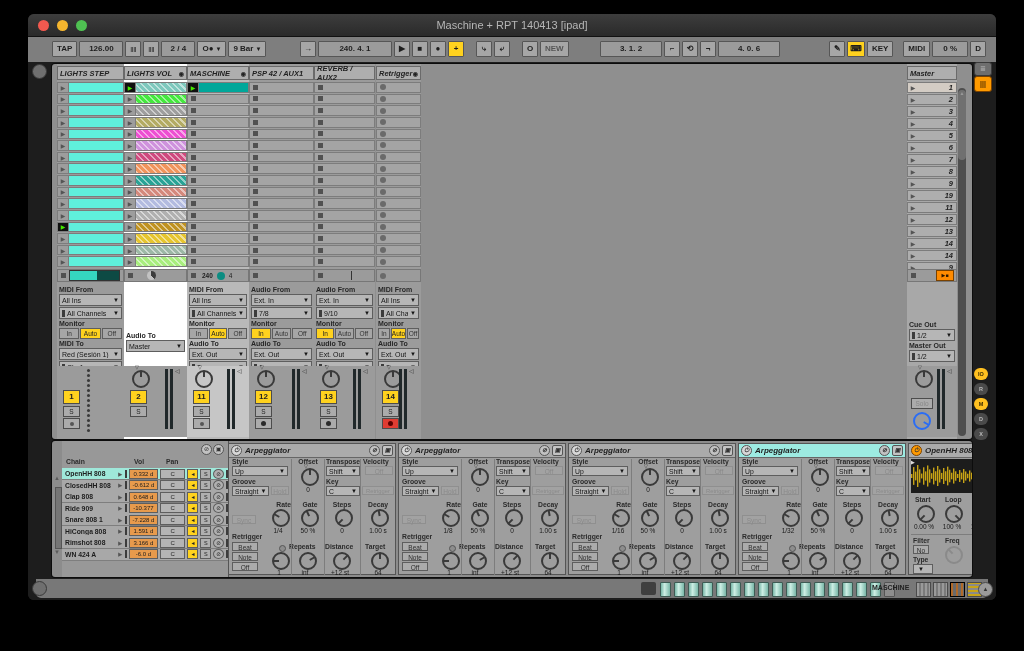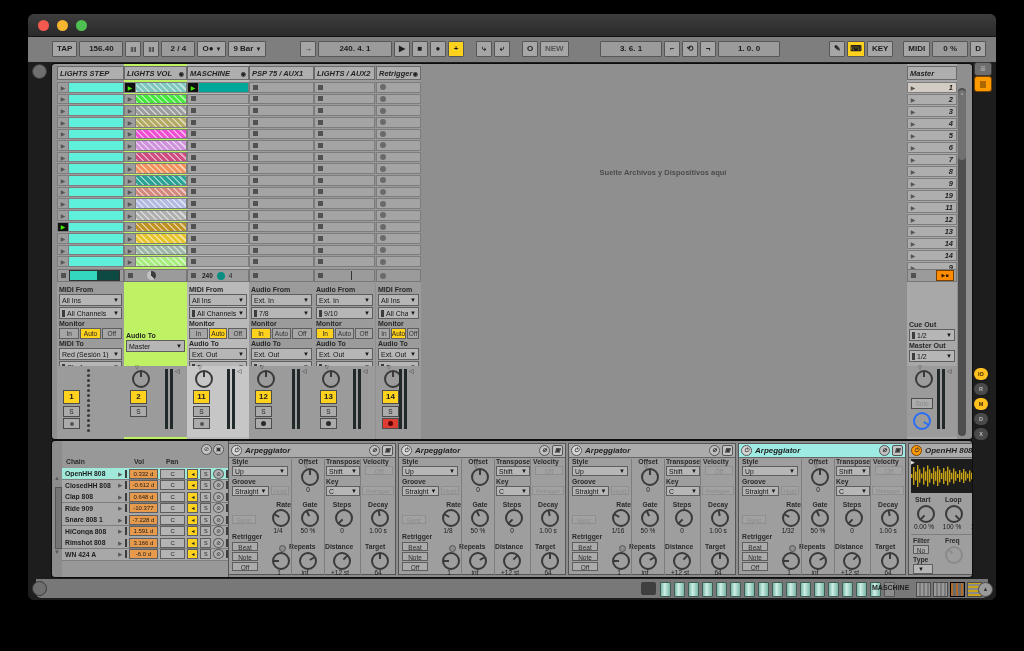--- a/index.html
+++ b/index.html
@@ -104,26 +104,27 @@
 </style>
 </head>
 <body>
 
 <div class="canvas">
   <div class="window">
     <div class="titlebar">
       <span class="tl red"></span>
       <span class="tl yel"></span>
       <span class="tl grn"></span>
+      <div class="wtitle">Maschine + RPT 140413  [ipad]</div>
     </div>
 
     <div class="transport">
       <div class="tgroup" style="left:24px;">
         <div class="tbtn">TAP</div>
-        <div class="tbox" style="width:34px;text-align:center;">156.40</div>
+        <div class="tbox" style="width:34px;text-align:center;">126.00</div>
         <div class="tbtn icon" style="font-size:5px;">||||</div>
         <div class="tbtn icon" style="font-size:5px;">||||</div>
         <div class="tbox" style="width:24px;text-align:center;">2 / 4</div>
         <div class="tbtn"><span>O●</span><span class="caret">▼</span></div>
         <div class="tbtn"><span>9 Bar</span><span class="caret">▼</span></div>
       </div>
       <div class="tgroup" style="left:272px;">
         <div class="tbtn icon">→</div>
         <div class="tbox" style="width:64px;text-align:center;">240.  4.  1</div>
         <div class="tbtn icon">▶</div>
@@ -131,25 +132,25 @@
         <div class="tbtn icon">●</div>
         <div class="tbtn icon yellow">+</div>
         <div style="width:8px;"></div>
         <div class="tbtn icon">⤷</div>
         <div class="tbtn icon">⤶</div>
         <div style="width:8px;"></div>
         <div class="tbtn icon">O</div>
         <div class="tbtn" style="color:#555;">NEW</div>
       </div>
       <div class="tgroup" style="left:572px;">
-        <div class="tbox" style="width:52px;text-align:center;">3.  6.  1</div>
+        <div class="tbox" style="width:52px;text-align:center;">3.  1.  2</div>
         <div class="tbtn icon">⌐</div>
         <div class="tbtn icon">⟲</div>
         <div class="tbtn icon">¬</div>
-        <div class="tbox" style="width:52px;text-align:center;">1.  0.  0</div>
+        <div class="tbox" style="width:52px;text-align:center;">4.  0.  6</div>
       </div>
       <div class="tgroup" style="right:10px;">
         <div class="tbtn icon">✎</div>
         <div class="tbtn icon yellow">⌨</div>
         <div class="tbtn">KEY</div>
         <div style="width:6px;"></div>
         <div class="tbtn">MIDI</div>
         <div class="tbox" style="width:26px;text-align:center;">0 %</div>
         <div class="tbtn">D</div>
       </div>
@@ -275,21 +276,21 @@
                 <div style="width: 3px; height: 3px; border-radius: 50%; background: rgb(58, 58, 58);"></div>
                 <div style="width: 3px; height: 3px; border-radius: 50%; background: rgb(58, 58, 58);"></div>
               </div>
               <div class="numbox" style="left: 6px; top: 24px;">1</div>
               <div class="sbtn" style="left: 6px; top: 40px;">S</div>
               <div class="armbtn" style="left: 6px; top: 52px;">
                 <div class="armdot" style="background: rgb(85, 85, 85); width: 4px; height: 4px;"></div>
               </div>
             </div>
           </div>
-          <div class="col" style="left: 72px; width: 63px; background: #bef264;">
+          <div class="col" style="left: 72px; width: 63px; background: #ffffff;">
             <div class="thead">
               <div>LIGHTS VOL</div>
               <div style="font-size: 6px; font-style: normal;">◉</div>
             </div>
             <div class="clips">
               <div class="slot">
                 <div class="pb playing">▶</div>
                 <div class="clipbody" style="background: repeating-linear-gradient(45deg, rgba(255, 255, 255, 0.5) 0px, rgba(255, 255, 255, 0.5) 1.5px, transparent 1.5px, transparent 4.5px) rgb(126, 200, 189);"></div>
               </div>
               <div class="slot">
@@ -481,21 +482,21 @@
               <div style="position: absolute; left: 50px; top: 1px; font-size: 6px; color: rgb(51, 51, 51);">◁</div>
               <div class="numbox" style="left: 6px; top: 24px;">11</div>
               <div class="sbtn" style="left: 6px; top: 40px;">S</div>
               <div class="armbtn" style="left: 6px; top: 52px;">
                 <div class="armdot" style="background: rgb(85, 85, 85); width: 4px; height: 4px;"></div>
               </div>
             </div>
           </div>
           <div class="col" style="left: 197px; width: 65px; background: rgb(155, 155, 155);">
             <div class="thead">
-              <div>PSP 75 / AUX1</div>
+              <div>PSP 42 / AUX1</div>
             </div>
             <div class="clips">
               <div class="slot">
                 <div class="stopsq"></div>
               </div>
               <div class="slot">
                 <div class="stopsq"></div>
               </div>
               <div class="slot">
                 <div class="stopsq"></div>
@@ -583,21 +584,21 @@
               <div style="position: absolute; left: 53px; top: 1px; font-size: 6px; color: rgb(51, 51, 51);">◁</div>
               <div class="numbox" style="left: 6px; top: 24px;">12</div>
               <div class="sbtn" style="left: 6px; top: 40px;">S</div>
               <div class="armbtn" style="left: 6px; top: 52px;">
                 <div class="armdot"></div>
               </div>
             </div>
           </div>
           <div class="col" style="left: 262px; width: 61px; background: rgb(155, 155, 155);">
             <div class="thead">
-              <div>LIGHTS / AUX2</div>
+              <div>REVERB / AUX2</div>
             </div>
             <div class="clips">
               <div class="slot">
                 <div class="stopsq"></div>
               </div>
               <div class="slot">
                 <div class="stopsq"></div>
               </div>
               <div class="slot">
                 <div class="stopsq"></div>
@@ -788,21 +789,20 @@
               </div>
               <div style="position: absolute; left: 33px; top: 1px; font-size: 6px; color: rgb(51, 51, 51);">◁</div>
               <div class="numbox" style="left: 6px; top: 24px;">14</div>
               <div class="sbtn" style="left: 6px; top: 40px;">S</div>
               <div class="armbtn" style="left: 6px; top: 52px; background: rgb(224, 60, 50);">
                 <div class="armdot" style="background: rgb(90, 0, 0);"></div>
               </div>
             </div>
           </div>
           <div class="col" style="left: 370px; width: 482px; background: rgb(143, 143, 143);"></div>
-          <div class="drop" style="left: 370px; width: 482px; top: 104px;">Suelte Archivos y Dispositivos aquí</div>
           <div class="col" style="left: 855px; width: 50px; background: rgb(168, 168, 168);">
             <div class="thead">
               <div>Master</div>
             </div>
             <div class="clips">
               <div class="scene sel">
                 <div class="pb" style="background: transparent; border: none;">▶</div>
                 <div class="num">1</div>
               </div>
               <div class="scene">

